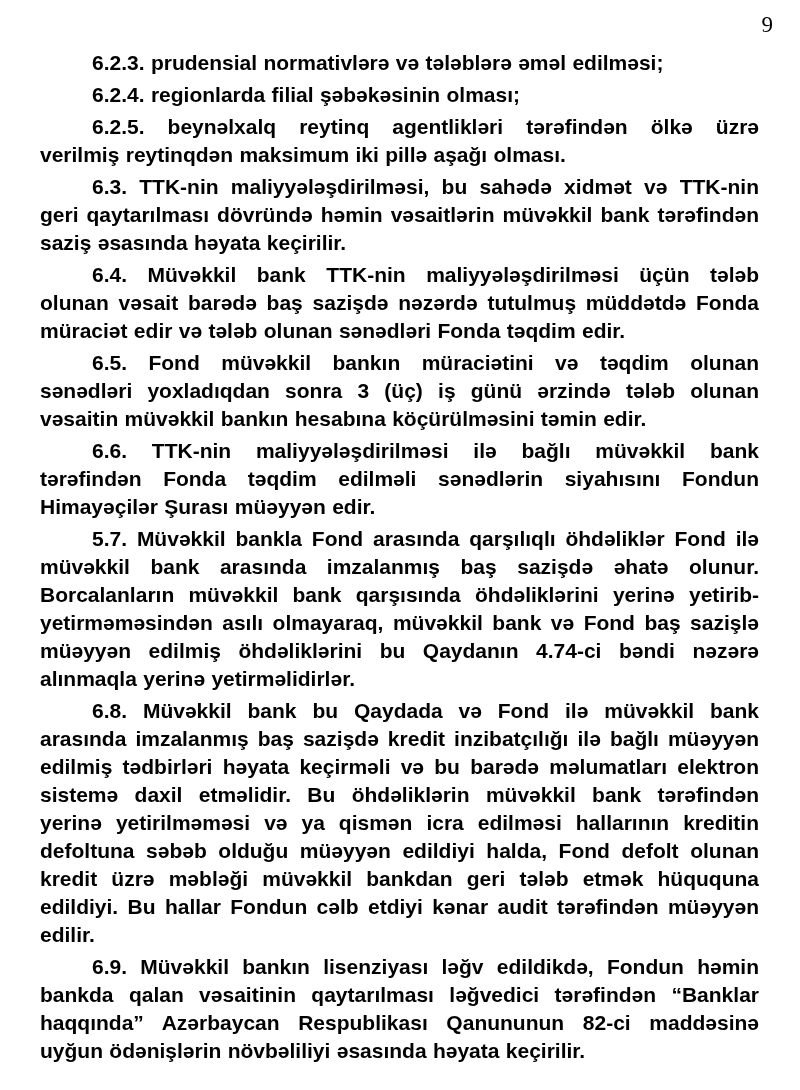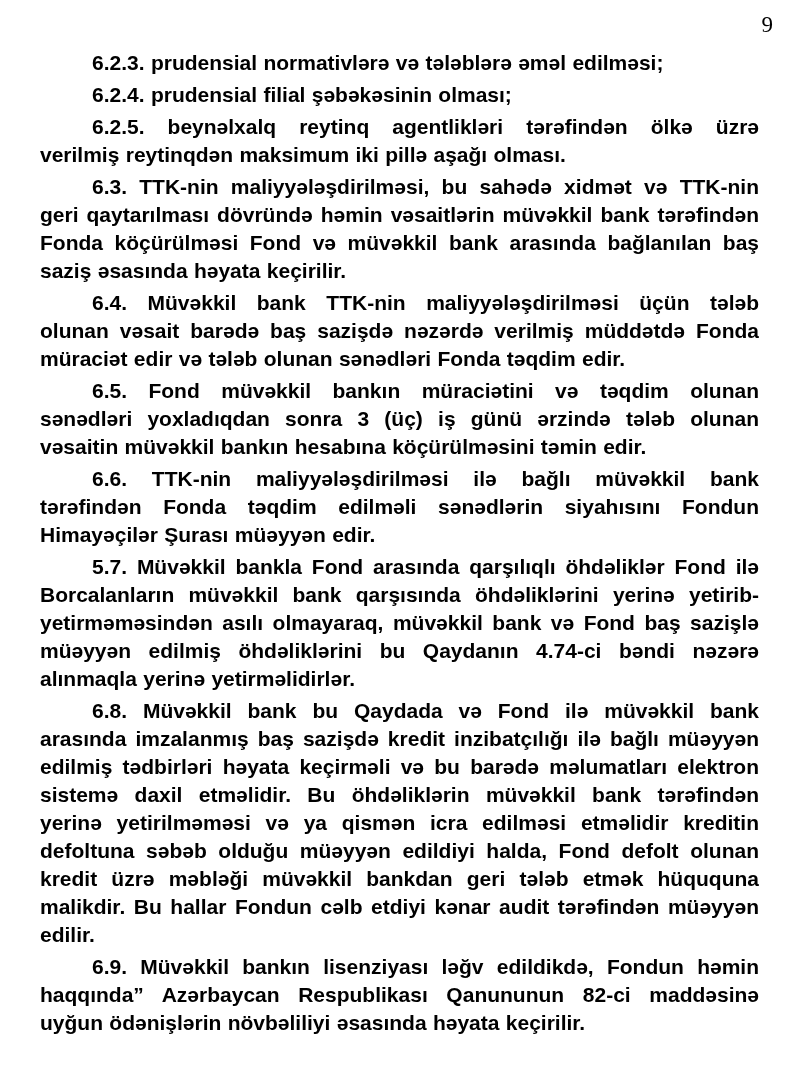--- a/index.html
+++ b/index.html
@@ -58,64 +58,65 @@
 </head>
 <body>
 
 <div class="page">
   <div class="page-number">9</div>
   <div class="text-block">
       <div class="para">
         <div class="line first">6.2.3. prudensial normativlərə və tələblərə əməl edilməsi;</div>
       </div>
       <div class="para">
-        <div class="line first">6.2.4. prudensial filial şəbəkəsinin olması;</div>
+        <div class="line first">6.2.4. regionlarda filial şəbəkəsinin olması;</div>
       </div>
       <div class="para">
         <div class="line first j">6.2.5. beynəlxalq reytinq agentlikləri tərəfindən ölkə üzrə</div>
         <div class="line">verilmiş reytinqdən maksimum iki pillə aşağı olması.</div>
       </div>
       <div class="para">
         <div class="line first j">6.3. TTK-nin maliyyələşdirilməsi, bu sahədə xidmət və TTK-nin</div>
         <div class="line j">geri qaytarılması dövründə həmin vəsaitlərin müvəkkil bank tərəfindən</div>
-        <div class="line j">Fonda köçürülməsi Fond və müvəkkil bank arasında bağlanılan baş</div>
         <div class="line">saziş əsasında həyata keçirilir.</div>
       </div>
       <div class="para">
         <div class="line first j">6.4. Müvəkkil bank TTK-nin maliyyələşdirilməsi üçün tələb</div>
-        <div class="line j">olunan vəsait barədə baş sazişdə nəzərdə verilmiş müddətdə Fonda</div>
+        <div class="line j">olunan vəsait barədə baş sazişdə nəzərdə tutulmuş müddətdə Fonda</div>
         <div class="line">müraciət edir və tələb olunan sənədləri Fonda təqdim edir.</div>
       </div>
       <div class="para">
         <div class="line first j">6.5. Fond müvəkkil bankın müraciətini və təqdim olunan</div>
         <div class="line j">sənədləri yoxladıqdan sonra 3 (üç) iş günü ərzində tələb olunan</div>
         <div class="line">vəsaitin müvəkkil bankın hesabına köçürülməsini təmin edir.</div>
       </div>
       <div class="para">
         <div class="line first j">6.6. TTK-nin maliyyələşdirilməsi ilə bağlı müvəkkil bank</div>
         <div class="line j">tərəfindən Fonda təqdim edilməli sənədlərin siyahısını Fondun</div>
         <div class="line">Himayəçilər Şurası müəyyən edir.</div>
       </div>
       <div class="para">
         <div class="line first j">5.7. Müvəkkil bankla Fond arasında qarşılıqlı öhdəliklər Fond ilə</div>
+        <div class="line j">müvəkkil bank arasında imzalanmış baş sazişdə əhatə olunur.</div>
         <div class="line j">Borcalanların müvəkkil bank qarşısında öhdəliklərini yerinə yetirib-</div>
         <div class="line j">yetirməməsindən asılı olmayaraq, müvəkkil bank və Fond baş sazişlə</div>
         <div class="line j">müəyyən edilmiş öhdəliklərini bu Qaydanın 4.74-ci bəndi nəzərə</div>
         <div class="line">alınmaqla yerinə yetirməlidirlər.</div>
       </div>
       <div class="para">
         <div class="line first j">6.8. Müvəkkil bank bu Qaydada və Fond ilə müvəkkil bank</div>
         <div class="line j">arasında imzalanmış baş sazişdə kredit inzibatçılığı ilə bağlı müəyyən</div>
         <div class="line j">edilmiş tədbirləri həyata keçirməli və bu barədə məlumatları elektron</div>
         <div class="line j">sistemə daxil etməlidir. Bu öhdəliklərin müvəkkil bank tərəfindən</div>
-        <div class="line j">yerinə yetirilməməsi və ya qismən icra edilməsi etməlidir kreditin</div>
+        <div class="line j">yerinə yetirilməməsi və ya qismən icra edilməsi hallarının kreditin</div>
         <div class="line j">defoltuna səbəb olduğu müəyyən edildiyi halda, Fond defolt olunan</div>
         <div class="line j">kredit üzrə məbləği müvəkkil bankdan geri tələb etmək hüququna</div>
-        <div class="line j">malikdir. Bu hallar Fondun cəlb etdiyi kənar audit tərəfindən müəyyən</div>
+        <div class="line j">edildiyi. Bu hallar Fondun cəlb etdiyi kənar audit tərəfindən müəyyən</div>
         <div class="line">edilir.</div>
       </div>
       <div class="para">
         <div class="line first j">6.9. Müvəkkil bankın lisenziyası ləğv edildikdə, Fondun həmin</div>
+        <div class="line j">bankda qalan vəsaitinin qaytarılması ləğvedici tərəfindən “Banklar</div>
         <div class="line j">haqqında” Azərbaycan Respublikası Qanununun 82-ci maddəsinə</div>
         <div class="line">uyğun ödənişlərin növbəliliyi əsasında həyata keçirilir.</div>
       </div>
     </div>
 </div>
 
 </body></html>

